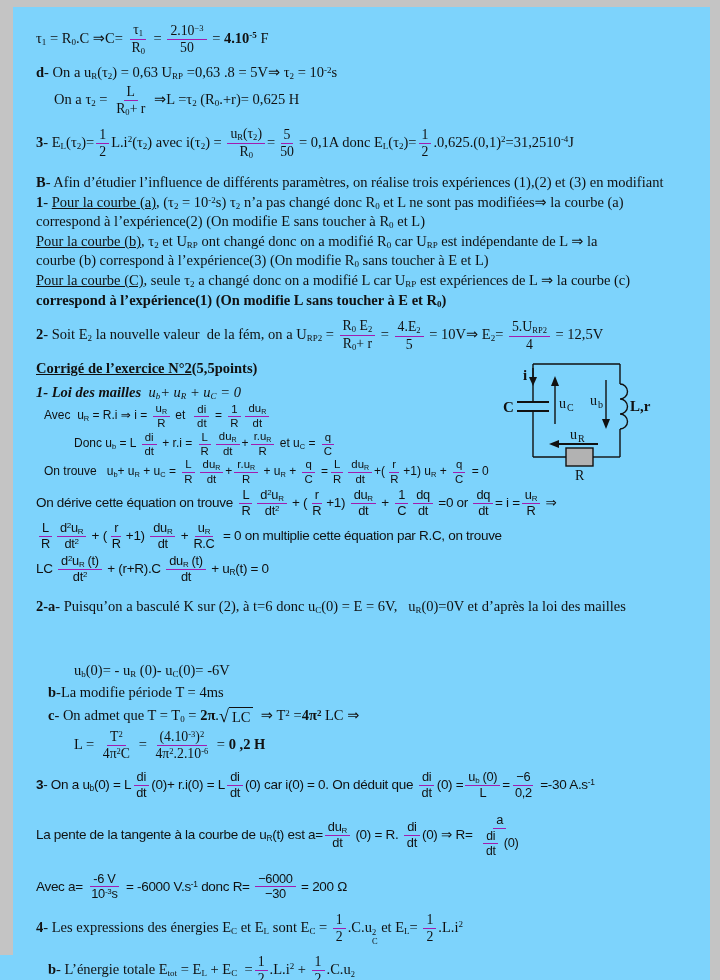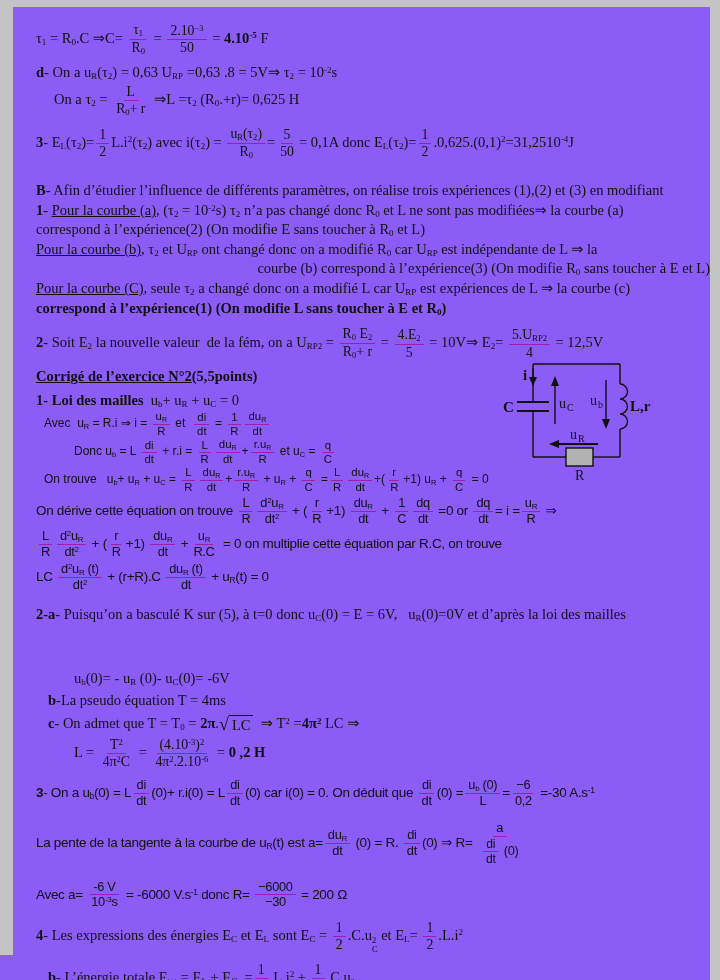--- a/index.html
+++ b/index.html
@@ -1,17 +1,17 @@
 <!DOCTYPE html>
 <html><head>
 <meta charset="utf-8">
 <style>
   html,body{margin:0;padding:0;}
   body{width:720px;height:980px;background:#ffffff;overflow:hidden;position:relative;}
-  .page{position:absolute;left:0;top:0;width:720px;height:980px;background:#8b5cf6;overflow:hidden;}
+  .page{position:absolute;left:0;top:0;width:720px;height:980px;background:#7dd3fc;overflow:hidden;}
   .edge{position:absolute;background:#c4c4c4;}
   .edge-top{left:0;top:0;width:710px;height:7px;}
   .edge-left{left:0;top:0;width:13px;height:955px;}
   .edge-right{left:710px;top:0;width:10px;height:980px;}
   .content{position:absolute;left:30px;top:0;width:680px;padding-top:22px;color:#111;}
   .line{white-space:pre;line-height:1.35;}
   .font-serif{font-family:"Liberation Serif",serif;font-size:14.5px;}
   .font-sans{font-family:"Liberation Sans",sans-serif;font-size:12px;}
   .font-sansn{font-family:"Liberation Sans",sans-serif;font-size:13.5px;letter-spacing:-0.3px;}
   .run-b{font-weight:bold;}
@@ -38,39 +38,39 @@
 <div class="page">
   <div class="edge edge-top"></div>
   <div class="edge edge-left"></div>
   <div class="edge edge-right"></div>
 
   <div class="content">
       <div class="line font-serif" style="padding-left: 6px;"><span class="run-t">τ</span><span class="run-s">1</span><span class="run-t"> = R</span><span class="run-s">0</span><span class="run-t">.C ⇒C= </span><span class="frac"><span class="num"><span class="run-t">τ</span><span class="run-s">1</span></span><span class="den"><span class="run-t">R</span><span class="run-s">0</span></span></span><span class="run-t"> = </span><span class="frac"><span class="num"><span class="run-t">2.10</span><span class="run-p">−3</span></span><span class="den"><span class="run-t">50</span></span></span><span class="run-t"> = </span><span class="run-b">4.10</span><span class="run-bp">-5</span><span class="run-t"> F</span></div>
       <div class="line font-serif" style="padding-left: 6px; margin-top: 6px;"><span class="run-b">d</span><span class="run-t">- On a u</span><span class="run-s">R</span><span class="run-t">(τ</span><span class="run-s">2</span><span class="run-t">) = 0,63 U</span><span class="run-s">RP</span><span class="run-t"> =0,63 .8 = 5V⇒ τ</span><span class="run-s">2</span><span class="run-t"> = 10</span><span class="run-p">-2</span><span class="run-t">s</span></div>
       <div class="line font-serif" style="padding-left: 24px; margin-top: 2px;"><span class="run-t">On a τ</span><span class="run-s">2</span><span class="run-t"> = </span><span class="frac"><span class="num"><span class="run-t">L</span></span><span class="den"><span class="run-t">R</span><span class="run-s">0</span><span class="run-t">+ r</span></span></span><span class="run-t"> ⇒L =</span><span class="run-t">τ</span><span class="run-s">2</span><span class="run-t"> (R</span><span class="run-s">0</span><span class="run-t">.+r)= 0,625 H</span></div>
       <div class="line font-serif" style="padding-left: 6px; margin-top: 8px;"><span class="run-b">3</span><span class="run-t">- E</span><span class="run-s">L</span><span class="run-t">(τ</span><span class="run-s">2</span><span class="run-t">)=</span><span class="frac"><span class="num"><span class="run-t">1</span></span><span class="den"><span class="run-t">2</span></span></span><span class="run-t">L.i</span><span class="run-p">2</span><span class="run-t">(τ</span><span class="run-s">2</span><span class="run-t">) avec i(τ</span><span class="run-s">2</span><span class="run-t">) = </span><span class="frac"><span class="num"><span class="run-t">u</span><span class="run-s">R</span><span class="run-t">(τ</span><span class="run-s">2</span><span class="run-t">)</span></span><span class="den"><span class="run-t">R</span><span class="run-s">0</span></span></span><span class="run-t">=</span><span class="frac"><span class="num"><span class="run-t">5</span></span><span class="den"><span class="run-t">50</span></span></span><span class="run-t">= 0,1A donc E</span><span class="run-s">L</span><span class="run-t">(τ</span><span class="run-s">2</span><span class="run-t">)=</span><span class="frac"><span class="num"><span class="run-t">1</span></span><span class="den"><span class="run-t">2</span></span></span><span class="run-t">.0,625.(0,1)</span><span class="run-p">2</span><span class="run-t">=31,2510</span><span class="run-p">-4</span><span class="run-t">J</span></div>
-      <div class="line font-serif" style="padding-left: 6px; margin-top: 20px;"><span class="run-b">B</span><span class="run-t">- Afin d’étudier l’influence de différents paramètres, on réalise trois expériences (1),(2) et (3) en modifiant</span></div>
+      <div class="line font-serif" style="padding-left: 6px; margin-top: 12px;"><span class="run-b">B</span><span class="run-t">- Afin d’étudier l’influence de différents paramètres, on réalise trois expériences (1),(2) et (3) en modifiant</span></div>
       <div class="line font-serif" style="padding-left: 6px;"><span class="run-b">1</span><span class="run-t">- </span><span class="run-u">Pour la courbe (a)</span><span class="run-t">, (τ</span><span class="run-s">2</span><span class="run-t"> = 10</span><span class="run-p">-2</span><span class="run-t">s) τ</span><span class="run-s">2</span><span class="run-t"> n’a pas changé donc R</span><span class="run-s">0</span><span class="run-t"> et L ne sont pas modifiées⇒ la courbe (a)</span></div>
       <div class="line font-serif" style="padding-left: 6px;"><span class="run-t">correspond à l’expérience(2) (On modifie E sans toucher à R</span><span class="run-s">0</span><span class="run-t"> et L)</span></div>
       <div class="line font-serif" style="padding-left: 6px;"><span class="run-u">Pour la courbe (b)</span><span class="run-t">, τ</span><span class="run-s">2</span><span class="run-t"> et U</span><span class="run-s">RP</span><span class="run-t"> ont changé donc on a modifié R</span><span class="run-s">0</span><span class="run-t"> car U</span><span class="run-s">RP</span><span class="run-t"> est indépendante de L ⇒ la</span></div>
-      <div class="line font-serif" style="padding-left: 6px; text-align: right;"><span class="run-t">courbe (b) correspond à l’expérience(3) (On modifie R</span><span class="run-s">0</span><span class="run-t"> sans toucher à E et L)</span></div>
+      <div class="line font-serif" style="padding-left: 6px;"><span class="run-t">courbe (b) correspond à l’expérience(3) (On modifie R</span><span class="run-s">0</span><span class="run-t"> sans toucher à E et L)</span></div>
       <div class="line font-serif" style="padding-left: 6px;"><span class="run-u">Pour la courbe (C)</span><span class="run-t">, seule τ</span><span class="run-s">2</span><span class="run-t"> a changé donc on a modifié L car U</span><span class="run-s">RP</span><span class="run-t"> est expériences de L ⇒ la courbe (c)</span></div>
       <div class="line font-serif" style="padding-left: 6px; font-weight: bold;"><span class="run-t">correspond à l’expérience(1) (On modifie L sans toucher à E et R</span><span class="run-s">0</span><span class="run-t">)</span></div>
       <div class="line font-serif" style="padding-left: 6px; margin-top: 8px;"><span class="run-b">2</span><span class="run-t">- Soit E</span><span class="run-s">2</span><span class="run-t"> la nouvelle valeur  de la fém, on a U</span><span class="run-s">RP2</span><span class="run-t"> = </span><span class="frac"><span class="num"><span class="run-t">R</span><span class="run-s">0</span><span class="run-t"> E</span><span class="run-s">2</span></span><span class="den"><span class="run-t">R</span><span class="run-s">0</span><span class="run-t">+ r</span></span></span><span class="run-t"> = </span><span class="frac"><span class="num"><span class="run-t">4.E</span><span class="run-s">2</span></span><span class="den"><span class="run-t">5</span></span></span><span class="run-t"> = 10V⇒ E</span><span class="run-s">2</span><span class="run-t">= </span><span class="frac"><span class="num"><span class="run-t">5.U</span><span class="run-s">RP2</span></span><span class="den"><span class="run-t">4</span></span></span><span class="run-t"> = 12,5V</span></div>
       <div class="line font-serif" style="padding-left: 6px; margin-top: 6px;"><span class="run-bu">Corrigé de l’exercice N°2</span><span class="run-b">(5,5points)</span></div>
-      <div class="line font-serif" style="padding-left: 6px; margin-top: 4px;"><span class="run-b">1- Loi des mailles</span><span class="run-t">  u</span><span class="run-s">b</span><span class="run-t">+ u</span><span class="run-s">R</span><span class="run-t"> + u</span><span class="run-s">C</span><span class="run-t"> = 0</span></div>
+      <div class="line font-serif" style="padding-left: 6px; margin-top: 4px; font-style: italic;"><span class="run-b">1- Loi des mailles</span><span class="run-t">  u</span><span class="run-s">b</span><span class="run-t">+ u</span><span class="run-s">R</span><span class="run-t"> + u</span><span class="run-s">C</span><span class="run-t"> = 0</span></div>
       <div class="line font-sans" style="padding-left: 14px;"><span class="run-t">Avec  u</span><span class="run-s">R</span><span class="run-t"> = R.i ⇒ i = </span><span class="frac"><span class="num"><span class="run-t">u</span><span class="run-s">R</span></span><span class="den"><span class="run-t">R</span></span></span><span class="run-t"> et  </span><span class="frac"><span class="num"><span class="run-t">di</span></span><span class="den"><span class="run-t">dt</span></span></span><span class="run-t"> = </span><span class="frac"><span class="num"><span class="run-t">1</span></span><span class="den"><span class="run-t">R</span></span></span><span class="frac"><span class="num"><span class="run-t">du</span><span class="run-s">R</span></span><span class="den"><span class="run-t">dt</span></span></span></div>
       <div class="line font-sans" style="padding-left: 44px;"><span class="run-t">Donc u</span><span class="run-s">b</span><span class="run-t"> = L </span><span class="frac"><span class="num"><span class="run-t">di</span></span><span class="den"><span class="run-t">dt</span></span></span><span class="run-t"> + r.i = </span><span class="frac"><span class="num"><span class="run-t">L</span></span><span class="den"><span class="run-t">R</span></span></span><span class="frac"><span class="num"><span class="run-t">du</span><span class="run-s">R</span></span><span class="den"><span class="run-t">dt</span></span></span><span class="run-t">+</span><span class="frac"><span class="num"><span class="run-t">r.u</span><span class="run-s">R</span></span><span class="den"><span class="run-t">R</span></span></span><span class="run-t"> et u</span><span class="run-s">C</span><span class="run-t"> = </span><span class="frac"><span class="num"><span class="run-t">q</span></span><span class="den"><span class="run-t">C</span></span></span></div>
       <div class="line font-sans" style="padding-left: 14px;"><span class="run-t">On trouve   u</span><span class="run-s">b</span><span class="run-t">+ u</span><span class="run-s">R</span><span class="run-t"> + u</span><span class="run-s">C</span><span class="run-t"> = </span><span class="frac"><span class="num"><span class="run-t">L</span></span><span class="den"><span class="run-t">R</span></span></span><span class="frac"><span class="num"><span class="run-t">du</span><span class="run-s">R</span></span><span class="den"><span class="run-t">dt</span></span></span><span class="run-t">+</span><span class="frac"><span class="num"><span class="run-t">r.u</span><span class="run-s">R</span></span><span class="den"><span class="run-t">R</span></span></span><span class="run-t"> + u</span><span class="run-s">R</span><span class="run-t"> + </span><span class="frac"><span class="num"><span class="run-t">q</span></span><span class="den"><span class="run-t">C</span></span></span><span class="run-t"> =</span><span class="frac"><span class="num"><span class="run-t">L</span></span><span class="den"><span class="run-t">R</span></span></span><span class="frac"><span class="num"><span class="run-t">du</span><span class="run-s">R</span></span><span class="den"><span class="run-t">dt</span></span></span><span class="run-t">+(</span><span class="frac"><span class="num"><span class="run-t">r</span></span><span class="den"><span class="run-t">R</span></span></span><span class="run-t">+1) u</span><span class="run-s">R</span><span class="run-t"> + </span><span class="frac"><span class="num"><span class="run-t">q</span></span><span class="den"><span class="run-t">C</span></span></span><span class="run-t"> = 0</span></div>
       <div class="line font-sansn" style="padding-left: 6px; margin-top: 2px;"><span class="run-t">On dérive cette équation on trouve </span><span class="frac"><span class="num"><span class="run-t">L</span></span><span class="den"><span class="run-t">R</span></span></span><span class="frac"><span class="num"><span class="run-t">d</span><span class="run-p">2</span><span class="run-t">u</span><span class="run-s">R</span></span><span class="den"><span class="run-t">dt</span><span class="run-p">2</span></span></span><span class="run-t"> + (</span><span class="frac"><span class="num"><span class="run-t">r</span></span><span class="den"><span class="run-t">R</span></span></span><span class="run-t">+1) </span><span class="frac"><span class="num"><span class="run-t">du</span><span class="run-s">R</span></span><span class="den"><span class="run-t">dt</span></span></span><span class="run-t"> + </span><span class="frac"><span class="num"><span class="run-t">1</span></span><span class="den"><span class="run-t">C</span></span></span><span class="frac"><span class="num"><span class="run-t">dq</span></span><span class="den"><span class="run-t">dt</span></span></span><span class="run-t"> =0 or </span><span class="frac"><span class="num"><span class="run-t">dq</span></span><span class="den"><span class="run-t">dt</span></span></span><span class="run-t">= i =</span><span class="frac"><span class="num"><span class="run-t">u</span><span class="run-s">R</span></span><span class="den"><span class="run-t">R</span></span></span><span class="run-t"> ⇒</span></div>
       <div class="line font-sansn" style="padding-left: 6px; margin-top: 2px;"><span class="frac"><span class="num"><span class="run-t">L</span></span><span class="den"><span class="run-t">R</span></span></span><span class="frac"><span class="num"><span class="run-t">d</span><span class="run-p">2</span><span class="run-t">u</span><span class="run-s">R</span></span><span class="den"><span class="run-t">dt</span><span class="run-p">2</span></span></span><span class="run-t"> + (</span><span class="frac"><span class="num"><span class="run-t">r</span></span><span class="den"><span class="run-t">R</span></span></span><span class="run-t">+1) </span><span class="frac"><span class="num"><span class="run-t">du</span><span class="run-s">R</span></span><span class="den"><span class="run-t">dt</span></span></span><span class="run-t"> +</span><span class="frac"><span class="num"><span class="run-t">u</span><span class="run-s">R</span></span><span class="den"><span class="run-t">R.C</span></span></span><span class="run-t"> = 0 on multiplie cette équation par R.C, on trouve</span></div>
       <div class="line font-sansn" style="padding-left: 6px; margin-top: 2px;"><span class="run-t">LC </span><span class="frac"><span class="num"><span class="run-t">d</span><span class="run-p">2</span><span class="run-t">u</span><span class="run-s">R</span><span class="run-t"> (t)</span></span><span class="den"><span class="run-t">dt</span><span class="run-p">2</span></span></span><span class="run-t"> + (r+R).C </span><span class="frac"><span class="num"><span class="run-t">du</span><span class="run-s">R</span><span class="run-t"> (t)</span></span><span class="den"><span class="run-t">dt</span></span></span><span class="run-t"> + u</span><span class="run-s">R</span><span class="run-t">(t) = 0</span></div>
-      <div class="line font-serif" style="padding-left: 6px; margin-top: 12px;"><span class="run-b">2-a</span><span class="run-t">- Puisqu’on a basculé K sur (5), à t=0 donc u</span><span class="run-s">C</span><span class="run-t">(0) = E = 6V,   u</span><span class="run-s">R</span><span class="run-t">(0)=0V et d’après la loi des mailles</span></div>
+      <div class="line font-serif" style="padding-left: 6px; margin-top: 12px;"><span class="run-b">2-a</span><span class="run-t">- Puisqu’on a basculé K sur (2), à t=6 donc u</span><span class="run-s">C</span><span class="run-t">(0) = E = 6V,   u</span><span class="run-s">R</span><span class="run-t">(0)=0V et d’après la loi des mailles</span></div>
       <div class="line font-serif" style="padding-left: 44px; margin-top: 45px;"><span class="run-t">u</span><span class="run-s">b</span><span class="run-t">(0)= - u</span><span class="run-s">R</span><span class="run-t"> (0)- u</span><span class="run-s">C</span><span class="run-t">(0)= -6V</span></div>
-      <div class="line font-serif" style="padding-left: 18px; margin-top: 2px;"><span class="run-b">b</span><span class="run-t">-La pseudo équation T = 4ms</span></div>
+      <div class="line font-serif" style="padding-left: 18px; margin-top: 2px;"><span class="run-b">b</span><span class="run-t">-La modifie période T = 4ms</span></div>
       <div class="line font-serif" style="padding-left: 18px; margin-top: 4px;"><span class="run-b">c</span><span class="run-t">- On admet que T = T</span><span class="run-s">0</span><span class="run-t"> = </span><span class="run-b">2π</span><span class="run-t">.</span><span class="sqrt"><span class="rad">√</span><span class="radicand"><span class="run-t">LC</span></span></span><span class="run-t">  ⇒ T</span><span class="run-p">2</span><span class="run-t"> =</span><span class="run-b">4π</span><span class="run-bp">2</span><span class="run-t"> LC ⇒</span></div>
       <div class="line font-serif" style="padding-left: 44px; margin-top: 2px;"><span class="run-t">L = </span><span class="frac"><span class="num"><span class="run-t">T</span><span class="run-p">2</span></span><span class="den"><span class="run-t">4π</span><span class="run-p">2</span><span class="run-t">C</span></span></span><span class="run-t"> = </span><span class="frac"><span class="num"><span class="run-t">(4.10</span><span class="run-p">-3</span><span class="run-t">)</span><span class="run-p">2</span></span><span class="den"><span class="run-t">4π</span><span class="run-p">2</span><span class="run-t">.2.10</span><span class="run-p">-6</span></span></span><span class="run-t"> = </span><span class="run-b">0 ,2 H</span></div>
       <div class="line font-sansn" style="padding-left: 6px; margin-top: 8px;"><span class="run-b">3</span><span class="run-t">- On a u</span><span class="run-s">b</span><span class="run-t">(0) = L</span><span class="frac"><span class="num"><span class="run-t">di</span></span><span class="den"><span class="run-t">dt</span></span></span><span class="run-t">(0)+ r.i(0) = L</span><span class="frac"><span class="num"><span class="run-t">di</span></span><span class="den"><span class="run-t">dt</span></span></span><span class="run-t">(0) car i(0) = 0. On déduit que </span><span class="frac"><span class="num"><span class="run-t">di</span></span><span class="den"><span class="run-t">dt</span></span></span><span class="run-t">(0) =</span><span class="frac"><span class="num"><span class="run-t">u</span><span class="run-s">b</span><span class="run-t"> (0)</span></span><span class="den"><span class="run-t">L</span></span></span><span class="run-t">=</span><span class="frac"><span class="num"><span class="run-t">−6</span></span><span class="den"><span class="run-t">0,2</span></span></span><span class="run-t"> =-30 A.s</span><span class="run-p">-1</span></div>
       <div class="line font-sansn" style="padding-left: 6px; margin-top: 12px;"><span class="run-t">La pente de la tangente à la courbe de u</span><span class="run-s">R</span><span class="run-t">(t) est a=</span><span class="frac"><span class="num"><span class="run-t">du</span><span class="run-s">R</span></span><span class="den"><span class="run-t">dt</span></span></span><span class="run-t"> (0) = R. </span><span class="frac"><span class="num"><span class="run-t">di</span></span><span class="den"><span class="run-t">dt</span></span></span><span class="run-t">(0) ⇒ R= </span><span class="frac"><span class="num"><span class="run-t">a</span></span><span class="den"><span class="frac"><span class="num"><span class="run-t">di</span></span><span class="den"><span class="run-t">dt</span></span></span><span class="run-t"> (0)</span></span></span></div>
       <div class="line font-sansn" style="padding-left: 6px; margin-top: 14px;"><span class="run-t">Avec a= </span><span class="frac"><span class="num"><span class="run-t">-6 V</span></span><span class="den"><span class="run-t">10</span><span class="run-p">-3</span><span class="run-t">s</span></span></span><span class="run-t"> = -6000 V.s</span><span class="run-p">-1</span><span class="run-t"> donc R= </span><span class="frac"><span class="num"><span class="run-t">−6000</span></span><span class="den"><span class="run-t">−30</span></span></span><span class="run-t"> = 200 Ω</span></div>
       <div class="line font-serif" style="padding-left: 6px; margin-top: 10px;"><span class="run-b">4</span><span class="run-t">- Les expressions des énergies E</span><span class="run-s">C</span><span class="run-t"> et E</span><span class="run-s">L</span><span class="run-t"> sont E</span><span class="run-s">C</span><span class="run-t"> = </span><span class="frac"><span class="num"><span class="run-t">1</span></span><span class="den"><span class="run-t">2</span></span></span><span class="run-t">.C.u</span><span class="supsub"><span>2</span><span>C</span></span><span class="run-t"> et E</span><span class="run-s">L</span><span class="run-t">= </span><span class="frac"><span class="num"><span class="run-t">1</span></span><span class="den"><span class="run-t">2</span></span></span><span class="run-t">.L.i</span><span class="run-p">2</span></div>
       <div class="line font-serif" style="padding-left: 18px; margin-top: 8px;"><span class="run-b">b</span><span class="run-t">- L’énergie totale E</span><span class="run-s">tot</span><span class="run-t"> = E</span><span class="run-s">L</span><span class="run-t"> + E</span><span class="run-s">C</span><span class="run-t">  =</span><span class="frac"><span class="num"><span class="run-t">1</span></span><span class="den"><span class="run-t">2</span></span></span><span class="run-t">.L.i</span><span class="run-p">2</span><span class="run-t"> + </span><span class="frac"><span class="num"><span class="run-t">1</span></span><span class="den"><span class="run-t">2</span></span></span><span class="run-t">.C.u</span><span class="supsub"><span>2</span><span>C</span></span></div>
     </div>
 
   <svg class="circuit" width="205" height="125" viewBox="0 0 205 125">

